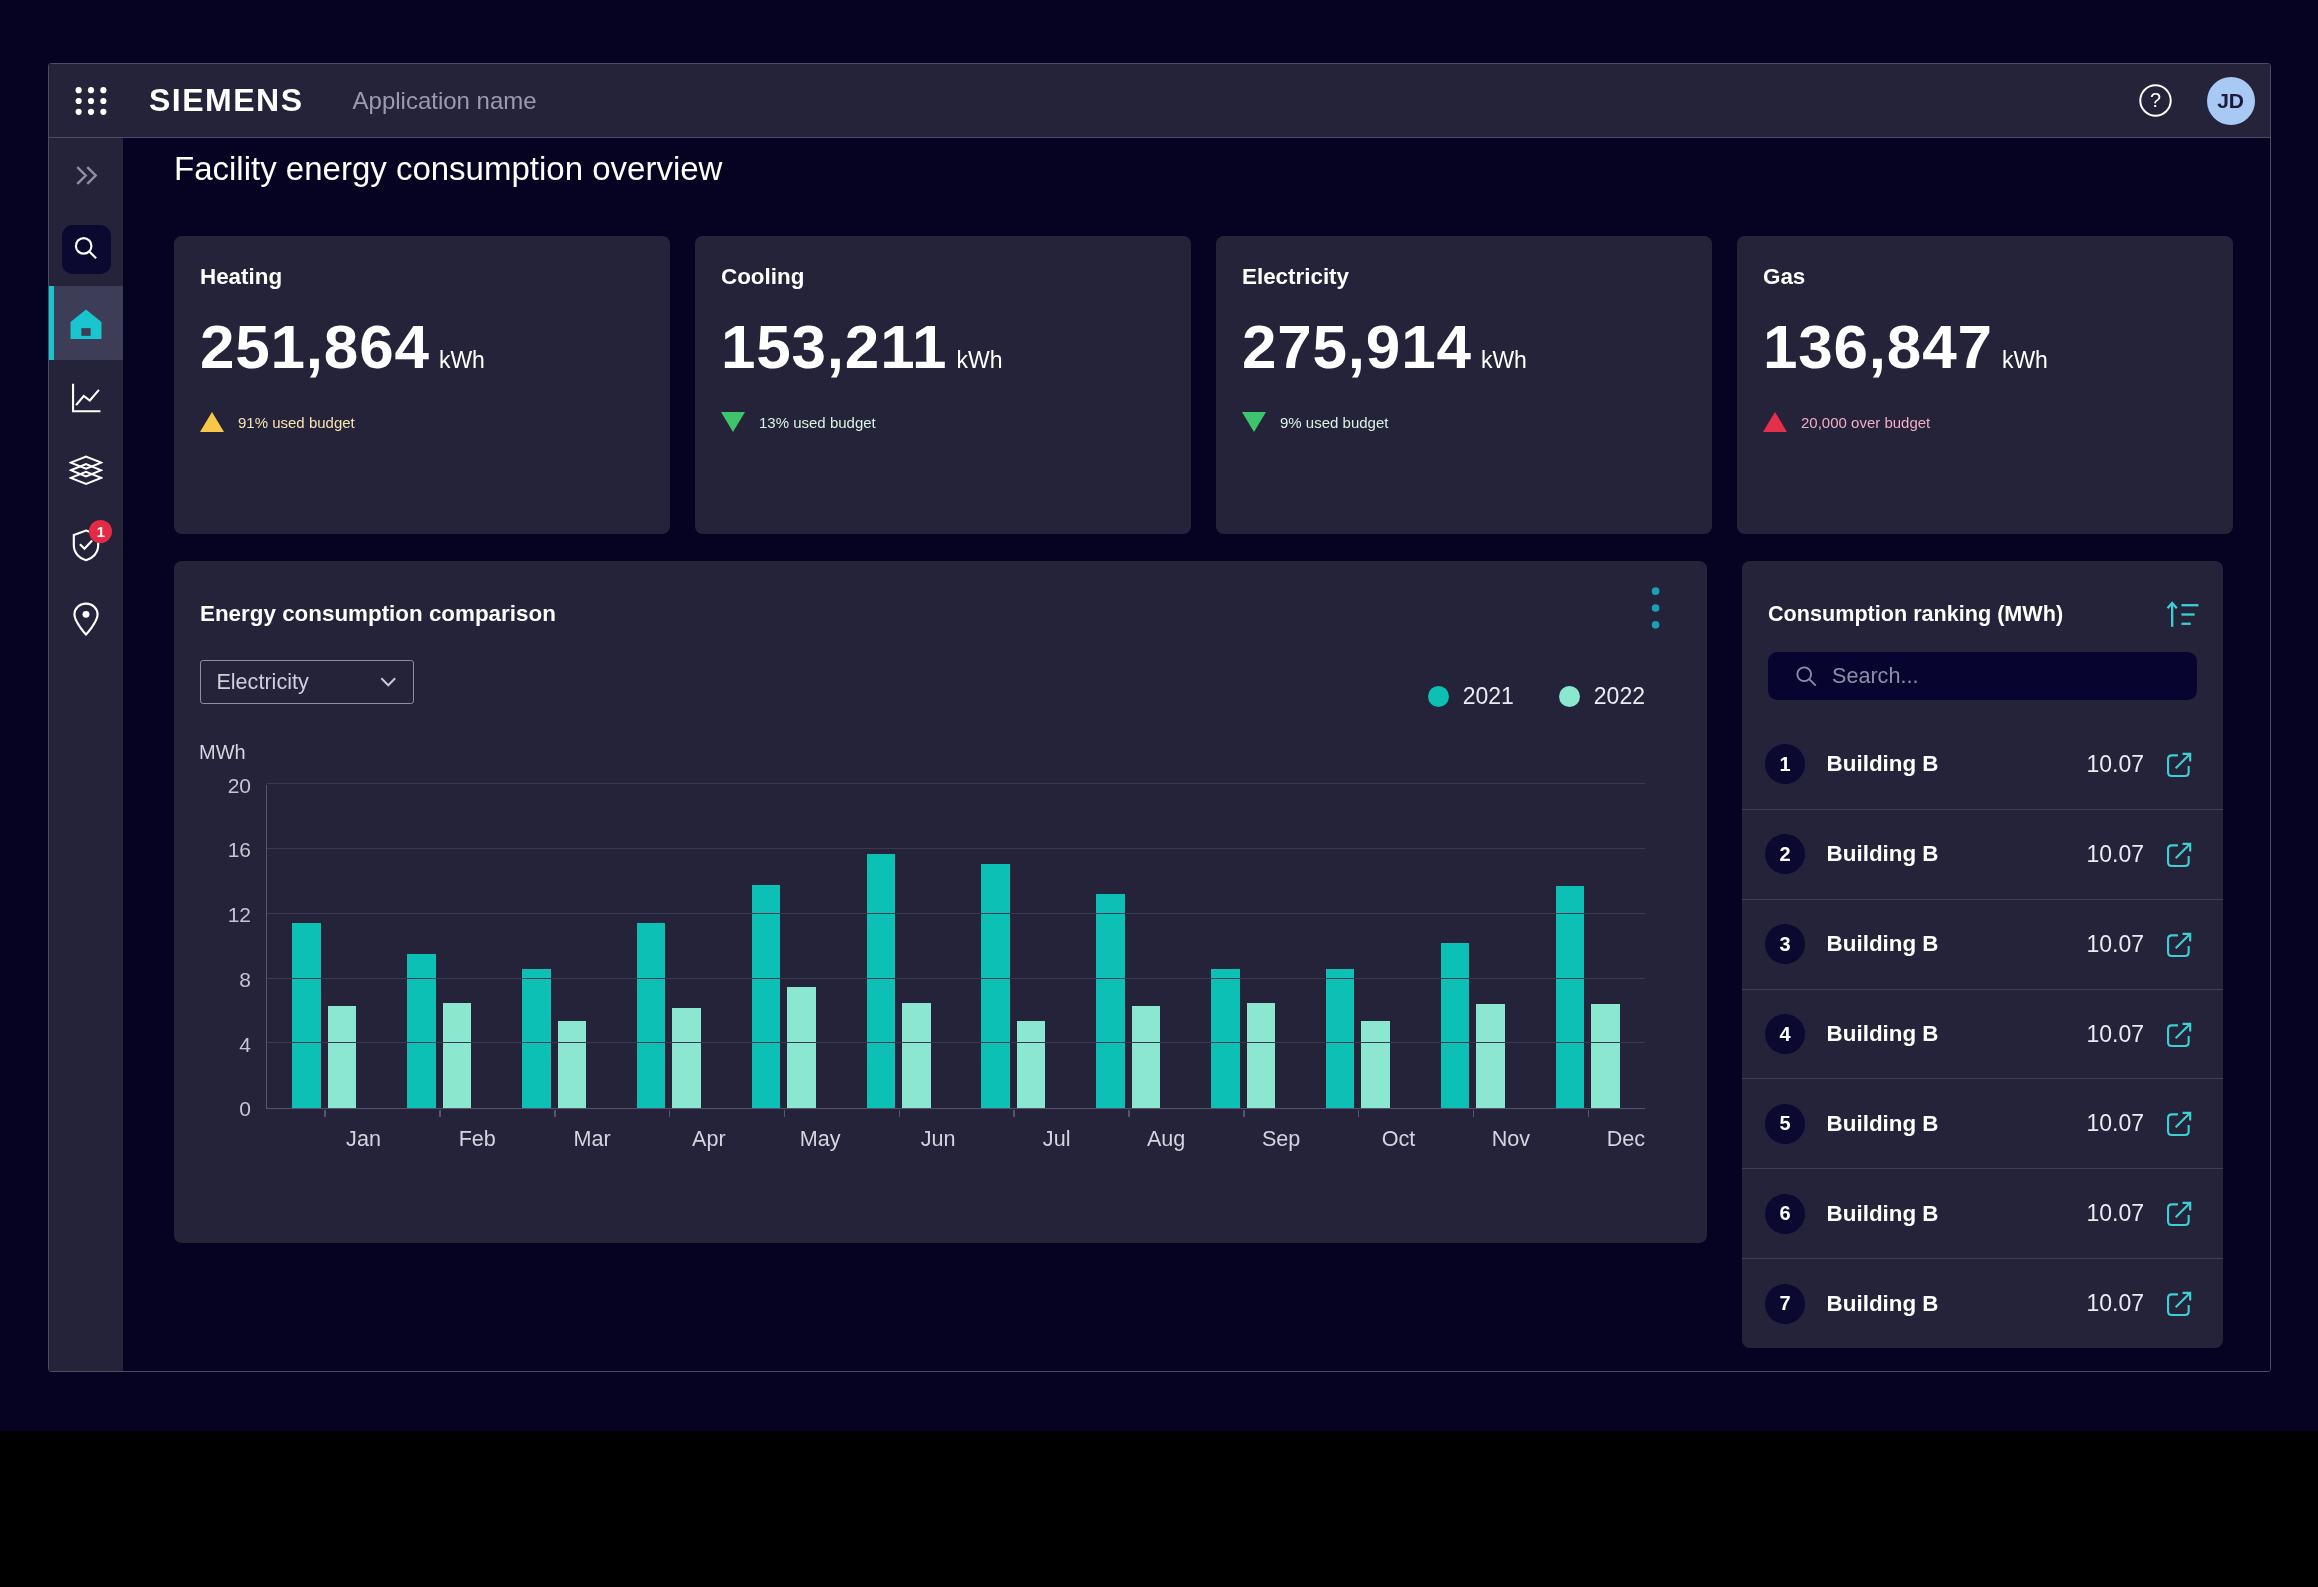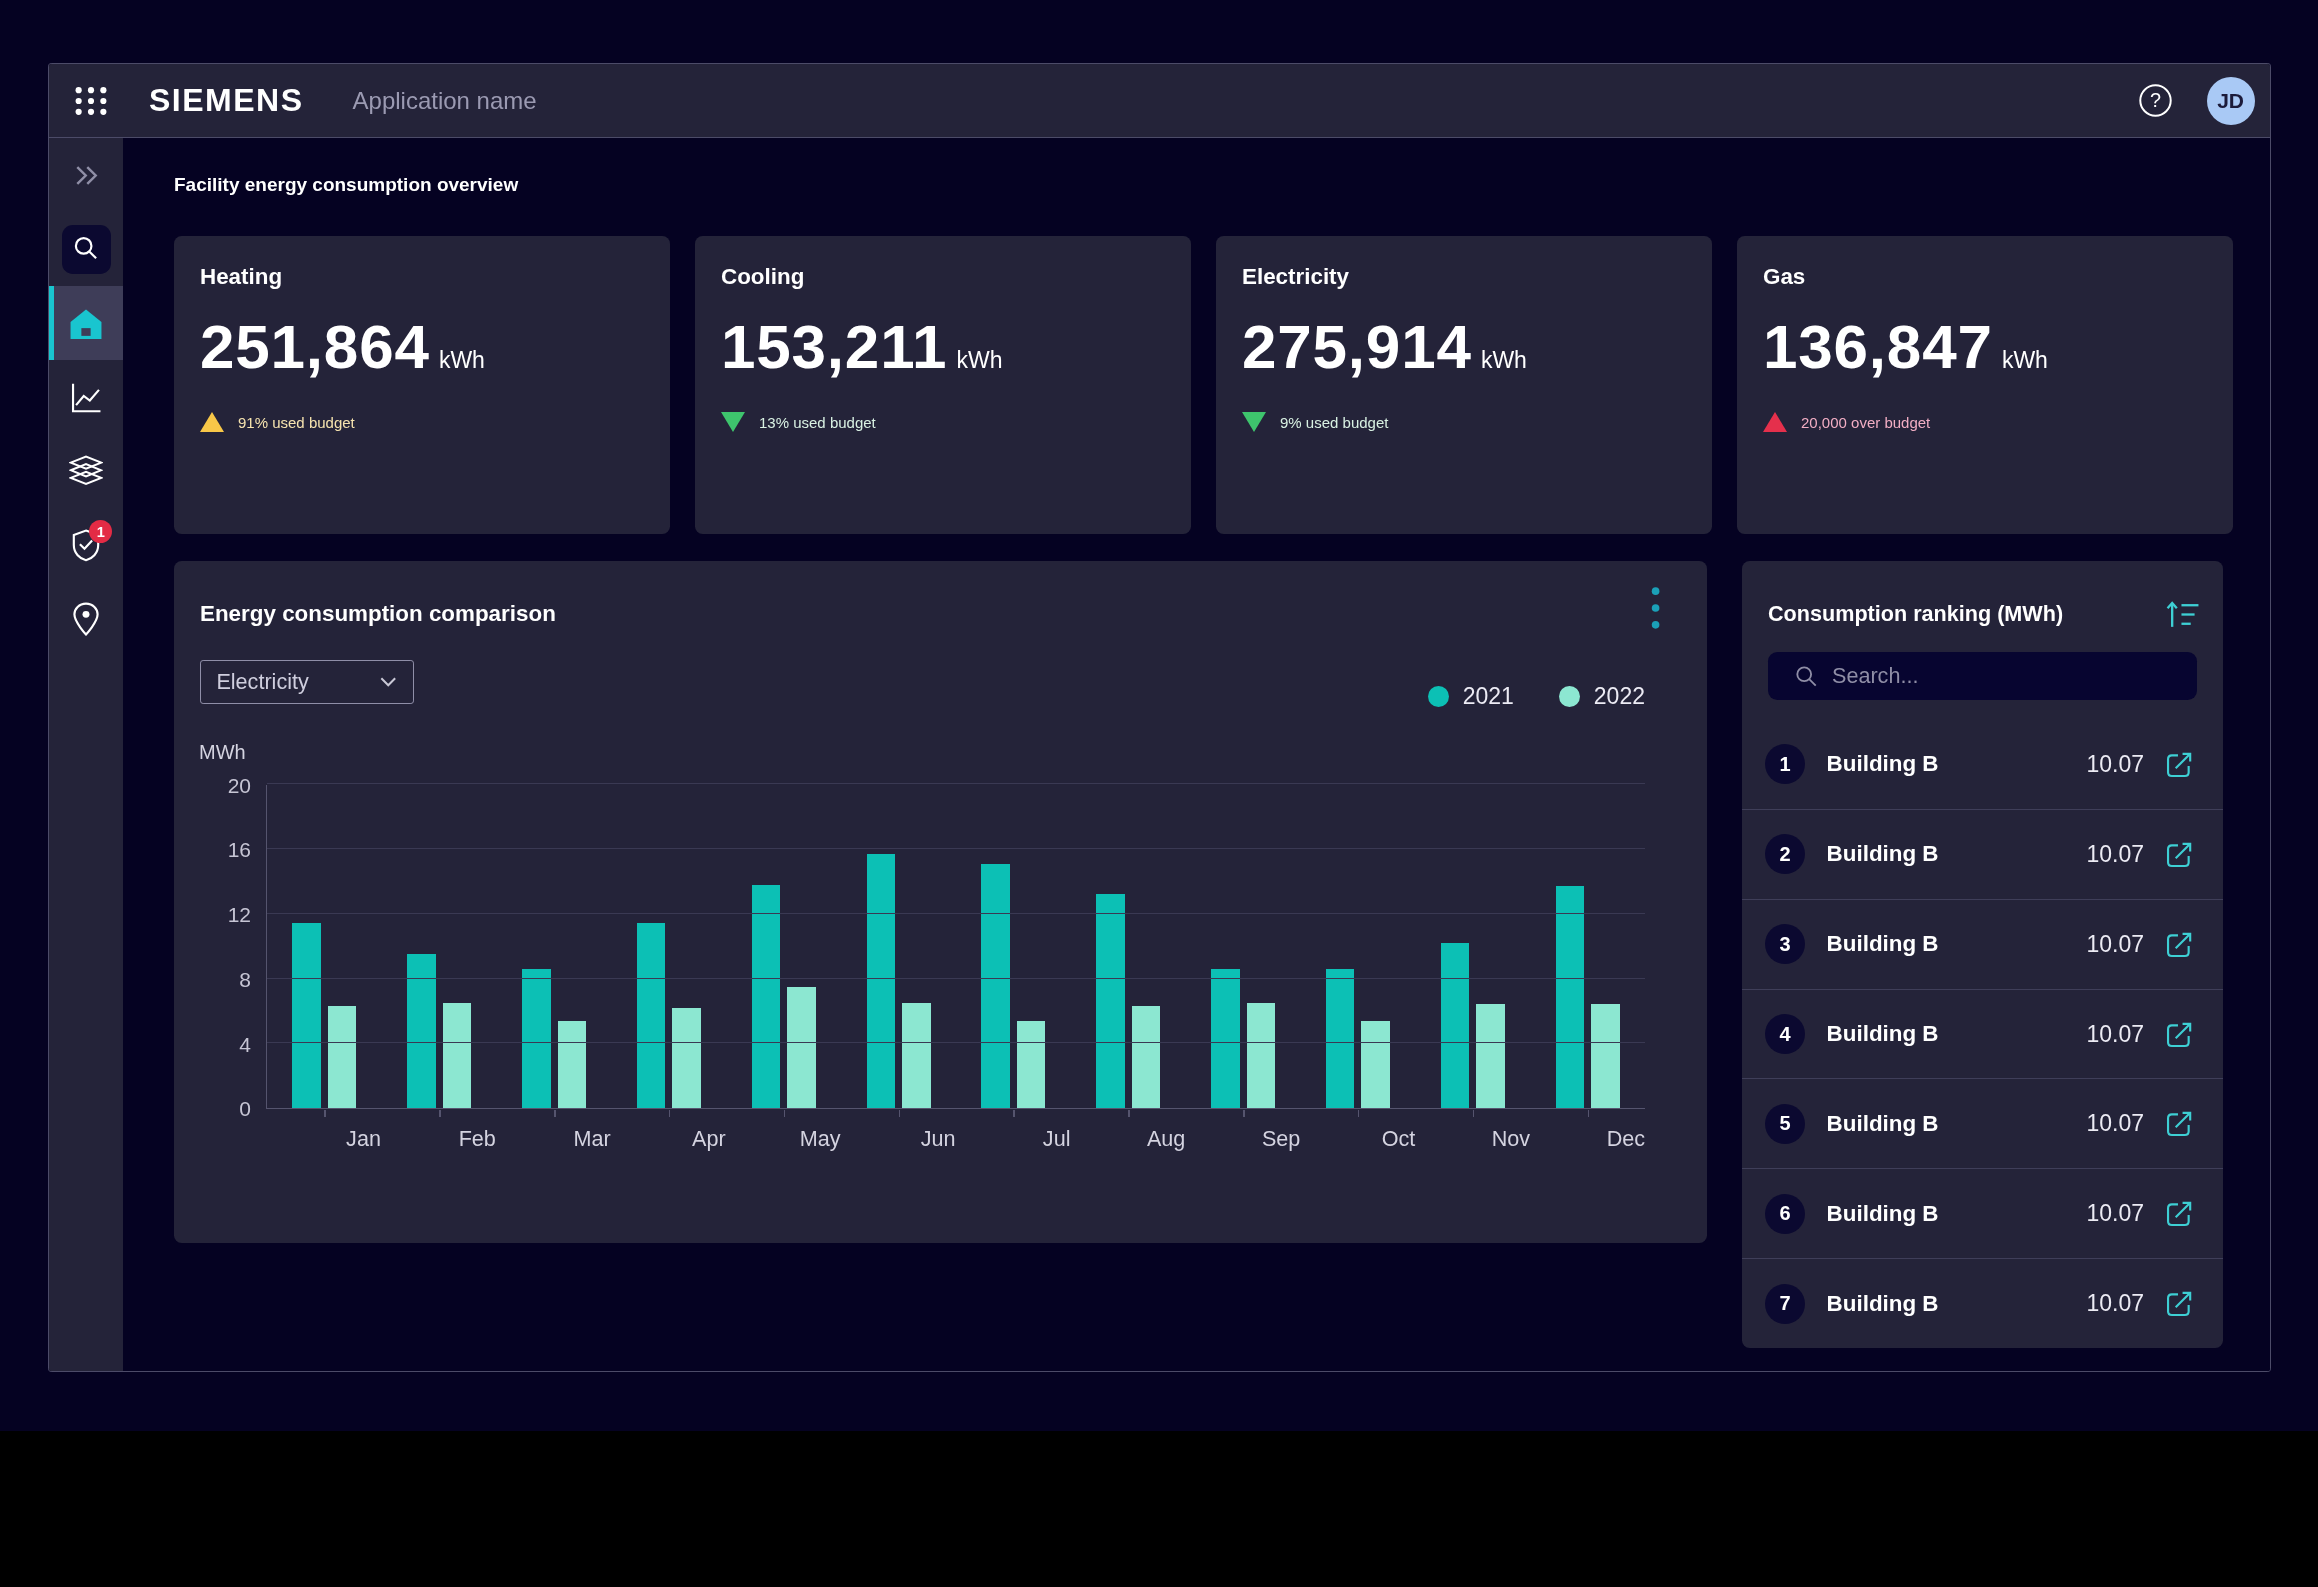--- a/index.html
+++ b/index.html
@@ -30,21 +30,21 @@
   .side-item { height:74px; display:flex; align-items:center; justify-content:center; position:relative; }
   .side-item.active { background:#3e3d58; }
   .side-item.active::before { content:''; position:absolute; left:0; top:0; bottom:0; width:4.6px; background:#19c5cf; }
   .search-sq { width:49px; height:49px; background:#0b0930; border-radius:10.8px;
                display:flex; align-items:center; justify-content:center; }
   .badge-dot { position:absolute; top:12.3px; right:10.8px; min-width:23px; height:23px; border-radius:11.6px;
                background:#e32b45; color:#fff; font-size:14.6px; font-weight:700;
                display:flex; align-items:center; justify-content:center; }
 
   .main { flex:1; position:relative; background:#050222; }
-  .page-title { position:absolute; left:51px; top:36px; color:#fff; font-size:19px; font-weight:700; }
+  .page-title { position:absolute; left:51px; top:12px; color:#fff; font-size:33px; font-weight:400; }
 
   
   .kpi-row { position:absolute; left:51px; top:98px; display:flex; gap:25px; }
   .kpi-card { width:496px; height:298px; background:#242339; border-radius:7.7px; padding:28px 26px; }
   .kpi-label { color:#fff; font-size:22.4px; font-weight:700; }
   .kpi-value-row { margin-top:26px; display:flex; align-items:baseline; }
   .kpi-value { color:#fff; font-size:62px; font-weight:700; line-height:1; letter-spacing:0.8px; }
   .kpi-unit { color:#fff; font-size:23px; margin-left:9.2px; }
   .kpi-status { margin-top:34px; display:flex; align-items:center; gap:14px; font-size:15px; }
   .tri { width:0; height:0; border-left:12.3px solid transparent; border-right:12.3px solid transparent; }

